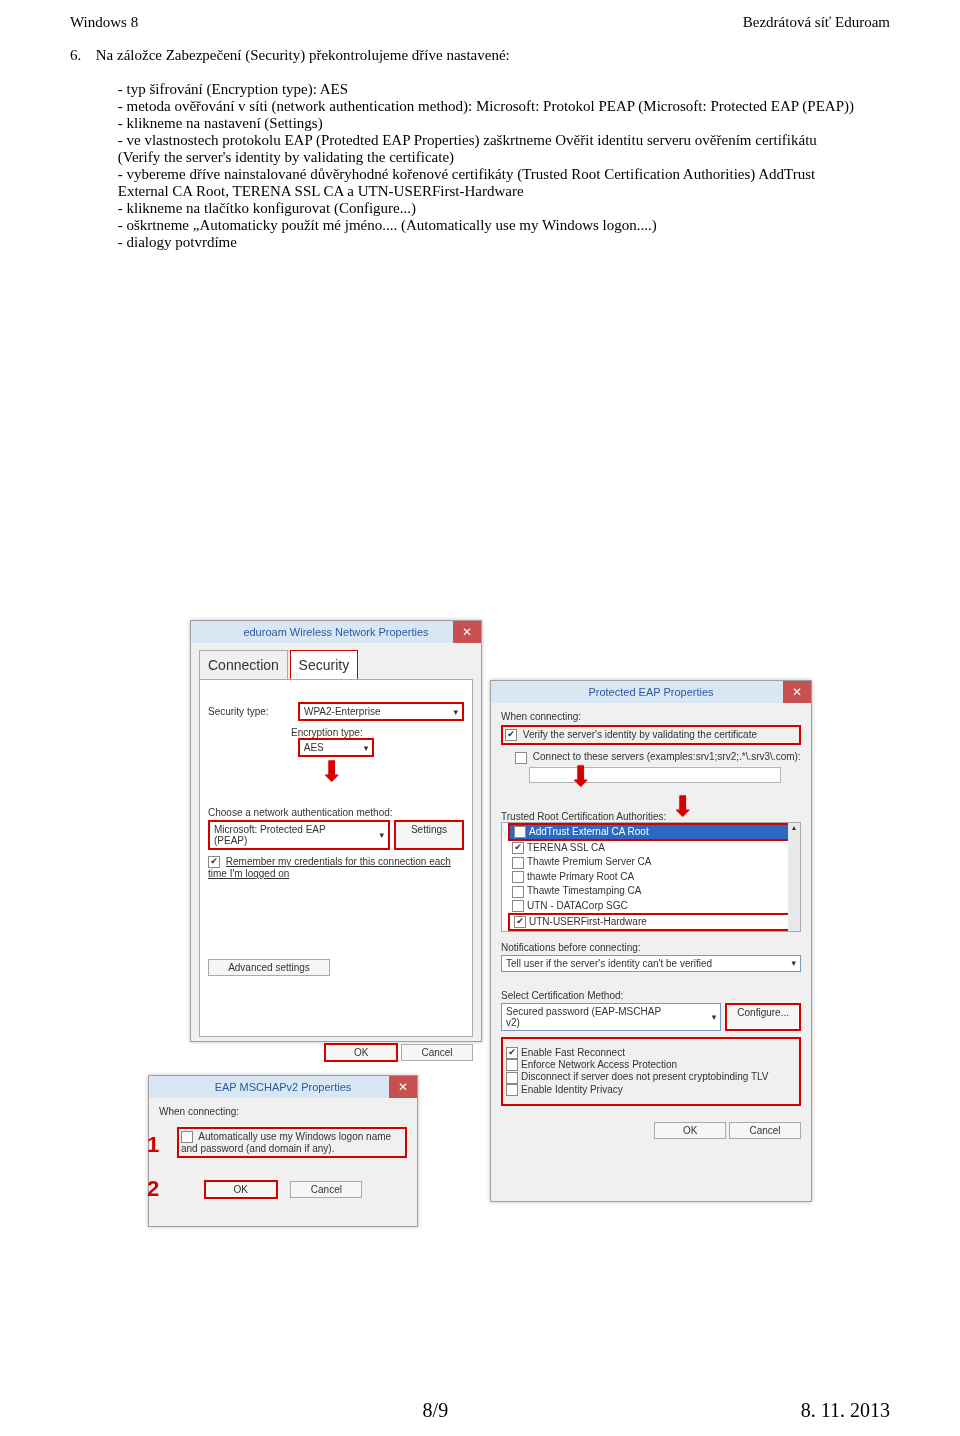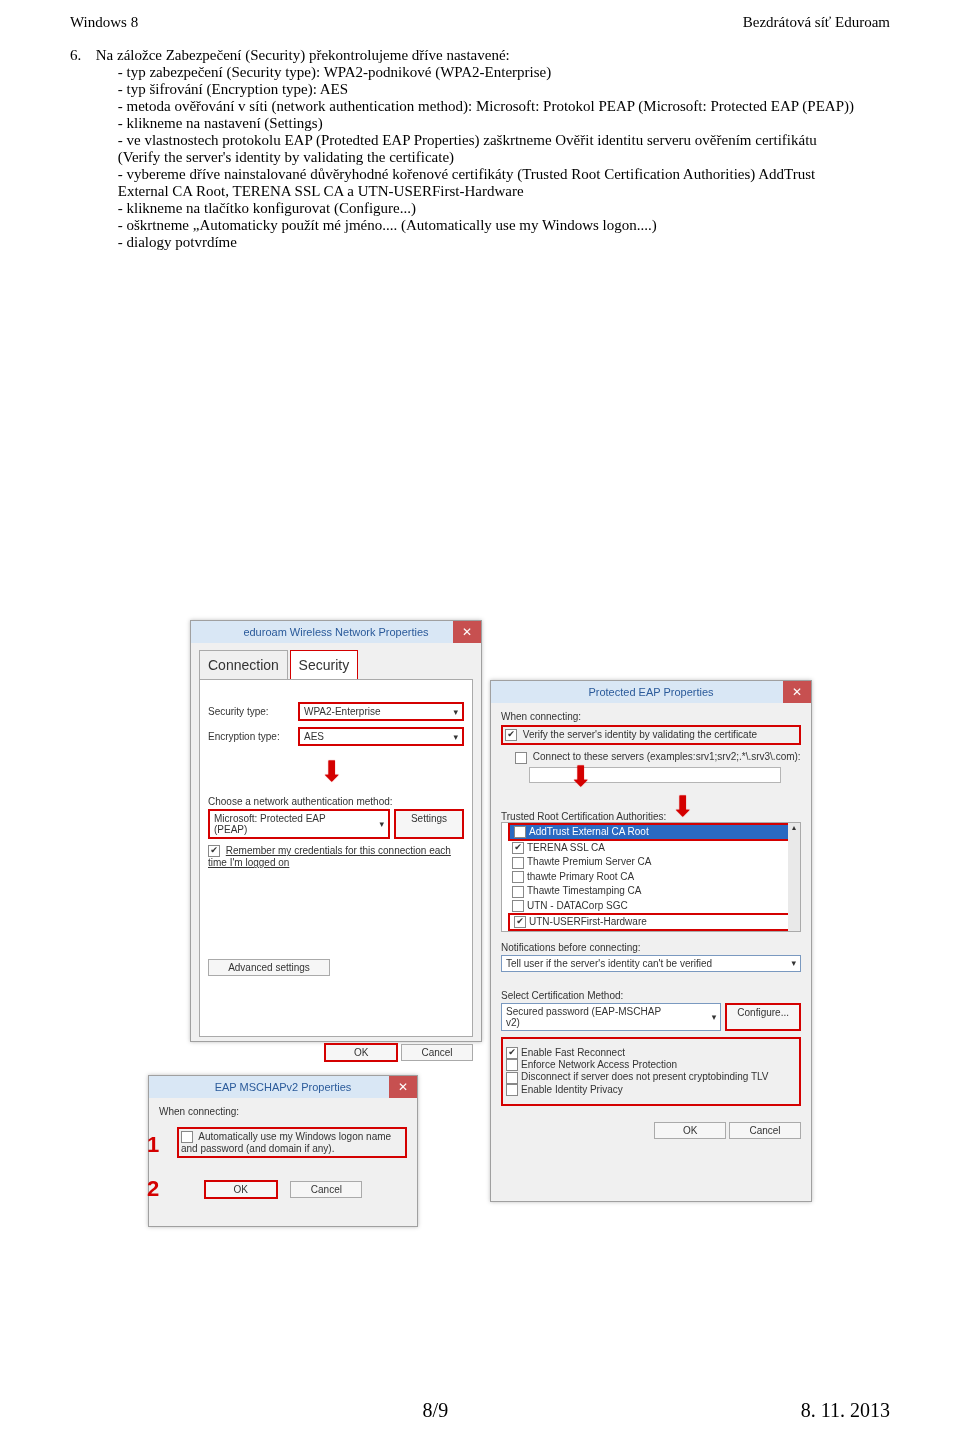--- a/index.html
+++ b/index.html
@@ -154,21 +154,21 @@
   <span>Windows 8</span>
   <span>Bezdrátová síť Eduroam</span>
 </div>
 
 <div class="content">
   <div>
     <span class="list-num">6.</span>
     <span class="list-body">
       <span>Na záložce Zabezpečení (Security) překontrolujeme dříve nastavené:</span><br>
       <div class="indent">
-        <span>- typ zabezpečení (Security type): WPA2-podnikové (WPA2-Enterprise)</span><br>
+        <br>
         <span>- typ šifrování (Encryption type): AES</span><br>
         <span>- metoda ověřování v síti (network authentication method): Microsoft: Protokol PEAP (Microsoft: Protected EAP (PEAP))</span><br>
         <span>- klikneme na nastavení (Settings)</span><br>
         <span>- ve vlastnostech protokolu EAP (Protedted EAP Properties) zaškrtneme Ověřit identitu serveru ověřením certifikátu (Verify the server's identity by validating the certificate)</span><br>
         <span>- vybereme dříve nainstalované důvěryhodné kořenové certifikáty (Trusted Root Certification Authorities) AddTrust External CA Root, TERENA SSL CA a UTN-USERFirst-Hardware</span><br>
         <span>- klikneme na tlačítko konfigurovat (Configure...)</span><br>
         <span>- oškrtneme „Automaticky použít mé jméno.... (Automatically use my Windows logon....)</span><br>
         <span>- dialogy potvrdíme</span>
       </div>
     </span>
@@ -184,21 +184,21 @@
     <span class="tab inactive">Connection</span>
     <span class="tab hl-red" style="border-color:#d40000; margin-left:-1px;">Security</span>
     <div class="tabpanel" style="height:340px; position:relative;">
       <div style="margin-top:14px; display:flex; align-items:center;">
         <span style="width:90px;">Security type:</span>
         <div class="combo hl-red" style="flex:1;">
           <span>WPA2-Enterprise</span>
           <span class="chev">▾</span>
         </div>
       </div>
-      <div style="margin-top:6px; display:flex; align-items:center;">
+      <div style="margin-top:6px; display:flex; align-items:center;flex-direction:column;">
         <span style="width:90px;">Encryption type:</span>
         <div class="combo hl-red" style="flex:1;">
           <span>AES</span>
           <span class="chev">▾</span>
         </div>
       </div>
 
       <span class="arrow-down" style="left:120px; top:78px;">⬇</span>
 
       <div style="margin-top:50px;">Choose a network authentication method:</div>

